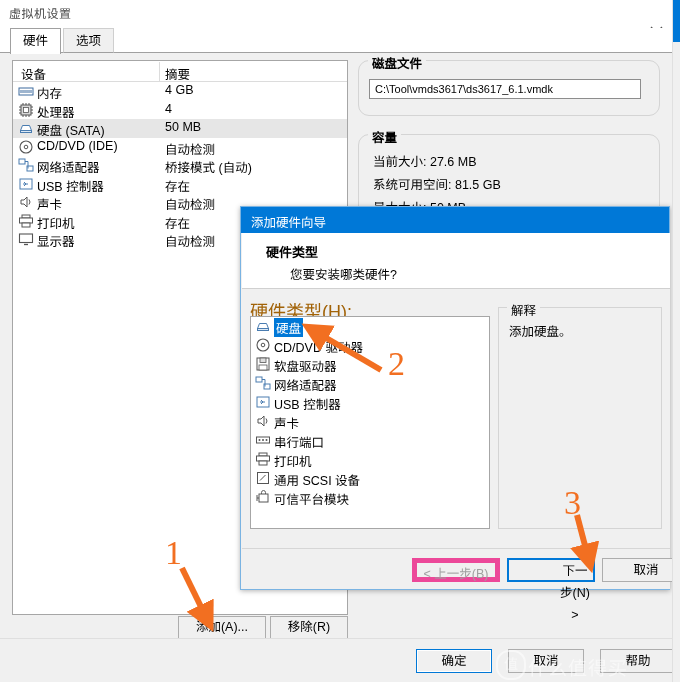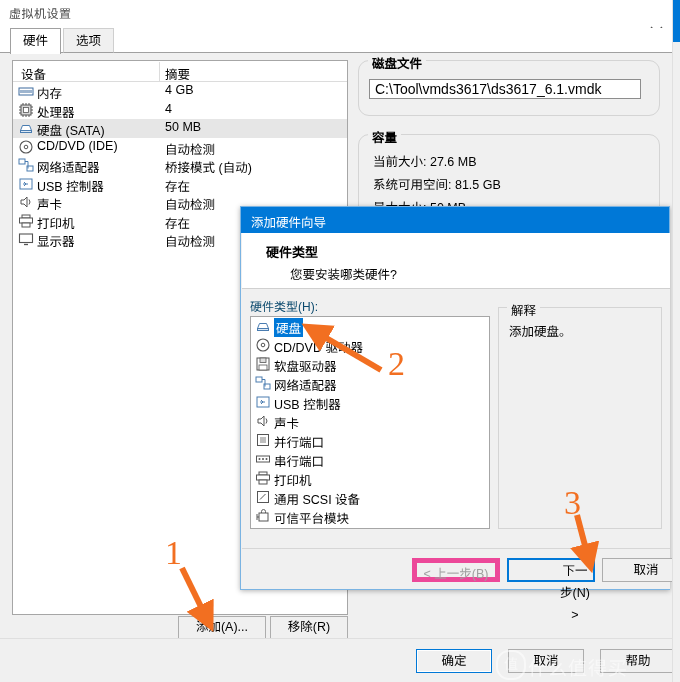--- a/index.html
+++ b/index.html
@@ -42,21 +42,21 @@
   .drow .dicon{position:absolute;left:5px;top:1px;width:16px;height:16px;}
   .drow .dname{position:absolute;left:24px;top:1px;font-size:12.5px;white-space:nowrap;}
   .drow .dsum{position:absolute;left:152px;top:1px;font-size:12.5px;white-space:nowrap;}
 
   
   #right-col{position:absolute;left:358px;top:7px;width:302px;}
   .group{position:relative;border:1px solid #d4d4d4;border-radius:11px;background:transparent;}
   .group > .glabel{position:absolute;left:9px;top:-8px;background:#f0f0f0;padding:0 4px;font-size:12.5px;font-weight:bold;color:#000;}
   #grp-diskfile{height:54px;}
   #path-box{position:absolute;left:10px;top:18px;width:272px;height:20px;background:#ffffff;border:1px solid #8d8d8d;box-sizing:border-box;
-             font-size:14px;line-height:19px;padding-left:5px;color:#000;white-space:nowrap;overflow:hidden;}
+             font-size:11px;line-height:19px;padding-left:5px;color:#000;white-space:nowrap;overflow:hidden;}
   #grp-capacity{margin-top:18px;height:86px;}
   .caprow{position:absolute;left:14px;font-size:12.5px;white-space:nowrap;}
   #cap0{top:16px;} #cap1{top:39px;} #cap2{top:62px;}
 
   
   #addremove{position:absolute;left:0;top:563px;width:360px;height:22px;}
   .btn{background:#f0f0f0;border:1px solid #adadad;box-sizing:border-box;font-size:12.5px;
        text-align:center;color:#000;cursor:default;font-family:"Liberation Sans","DejaVu Sans",sans-serif;}
   #btn-add{position:absolute;left:178px;top:0;width:88px;height:23px;line-height:21px;}
   #btn-remove{position:absolute;left:270px;top:0;width:78px;height:23px;line-height:21px;}
@@ -70,21 +70,21 @@
 
   
   #wizard{position:absolute;left:240px;top:206px;width:430px;height:384px;background:#f0f0f0;
           border:1px solid #7ab3e2;box-shadow:0 1px 5px rgba(0,0,0,.30);box-sizing:border-box;}
   #wiz-title{position:absolute;left:0;top:0;width:100%;height:26px;background:#0078d7;color:#ffffff;}
   #wiz-title-text{position:absolute;left:10px;top:5px;font-size:12.5px;color:#ffffff;}
   #wiz-header{position:absolute;left:1px;top:26px;width:428px;height:56px;background:#ffffff;border-bottom:1px solid #d0d0d0;box-sizing:border-box;}
   #wiz-h1{position:absolute;left:24px;top:9px;font-size:13px;font-weight:bold;color:#000;}
   #wiz-h2{position:absolute;left:48px;top:31px;font-size:12.5px;color:#000;}
   #wiz-body{position:absolute;left:1px;top:82px;width:428px;height:259px;background:#f0f0f0;}
-  #hw-label{position:absolute;left:8px;top:8px;font-size:12px;color:#0c4a6e;}
+  #hw-label{position:absolute;left:8px;top:8px;font-size:18px;color:#a16207;}
   #hw-list{position:absolute;left:8px;top:27px;width:240px;height:213px;background:#ffffff;border:1px solid #a6a6a6;box-sizing:border-box;overflow:hidden;}
   .hrow{position:relative;height:19px;cursor:default;}
   .hrow .hicon{position:absolute;left:4px;top:1px;width:16px;height:16px;}
   .hrow .hname{position:absolute;left:23px;top:1px;font-size:12.5px;white-space:nowrap;}
   .hrow.sel .hname{background:#0078d7;color:#ffffff;padding:0 2px;}
   #grp-explain{position:absolute;left:256px;top:18px;width:164px;height:222px;border:1px solid #d4d4d4;box-sizing:border-box;}
   #explain-label{position:absolute;left:8px;top:-8px;background:#f0f0f0;padding:0 4px;font-size:12.5px;color:#000;}
   #explain-text{position:absolute;left:10px;top:13px;font-size:12.5px;color:#000;}
   #wiz-footer{position:absolute;left:1px;top:341px;width:428px;height:41px;background:#f0f0f0;border-top:1px solid #d6d6d6;box-sizing:border-box;}
   .wbtn{position:absolute;top:9px;height:24px;line-height:22px;width:88px;}
@@ -339,29 +339,20 @@
       <div class="hrow">
         <span class="hicon">
           <svg width="16" height="16" viewBox="0 0 16 16">
               <path d="M3 6 L6 6 L9 3 L9 13 L6 10 L3 10 Z" fill="#fff" stroke="#555" stroke-width="1"></path>
               <path d="M11 5.5a4 4 0 0 1 0 5" stroke="#555" stroke-width="1" fill="none"></path>
             </svg>
         </span>
         <span class="hname">声卡</span>
       </div>
 
-      <div class="hrow">
-        <span class="hicon">
-          <svg width="16" height="16" viewBox="0 0 16 16">
-              <rect x="2.5" y="2.5" width="11" height="11" fill="#fff" stroke="#555" stroke-width="1"></rect>
-              <rect x="5" y="5" width="6" height="6" fill="#bfbfbf"></rect>
-            </svg>
-        </span>
-        <span class="hname">并行端口</span>
-      </div>
 
       <div class="hrow">
         <span class="hicon">
           <svg width="16" height="16" viewBox="0 0 16 16">
               <rect x="1.5" y="5" width="13" height="6" fill="#fff" stroke="#555" stroke-width="1"></rect>
               <circle cx="4.5" cy="8" r="1" fill="#555"></circle>
               <circle cx="8" cy="8" r="1" fill="#555"></circle>
               <circle cx="11.5" cy="8" r="1" fill="#555"></circle>
             </svg>
         </span>

